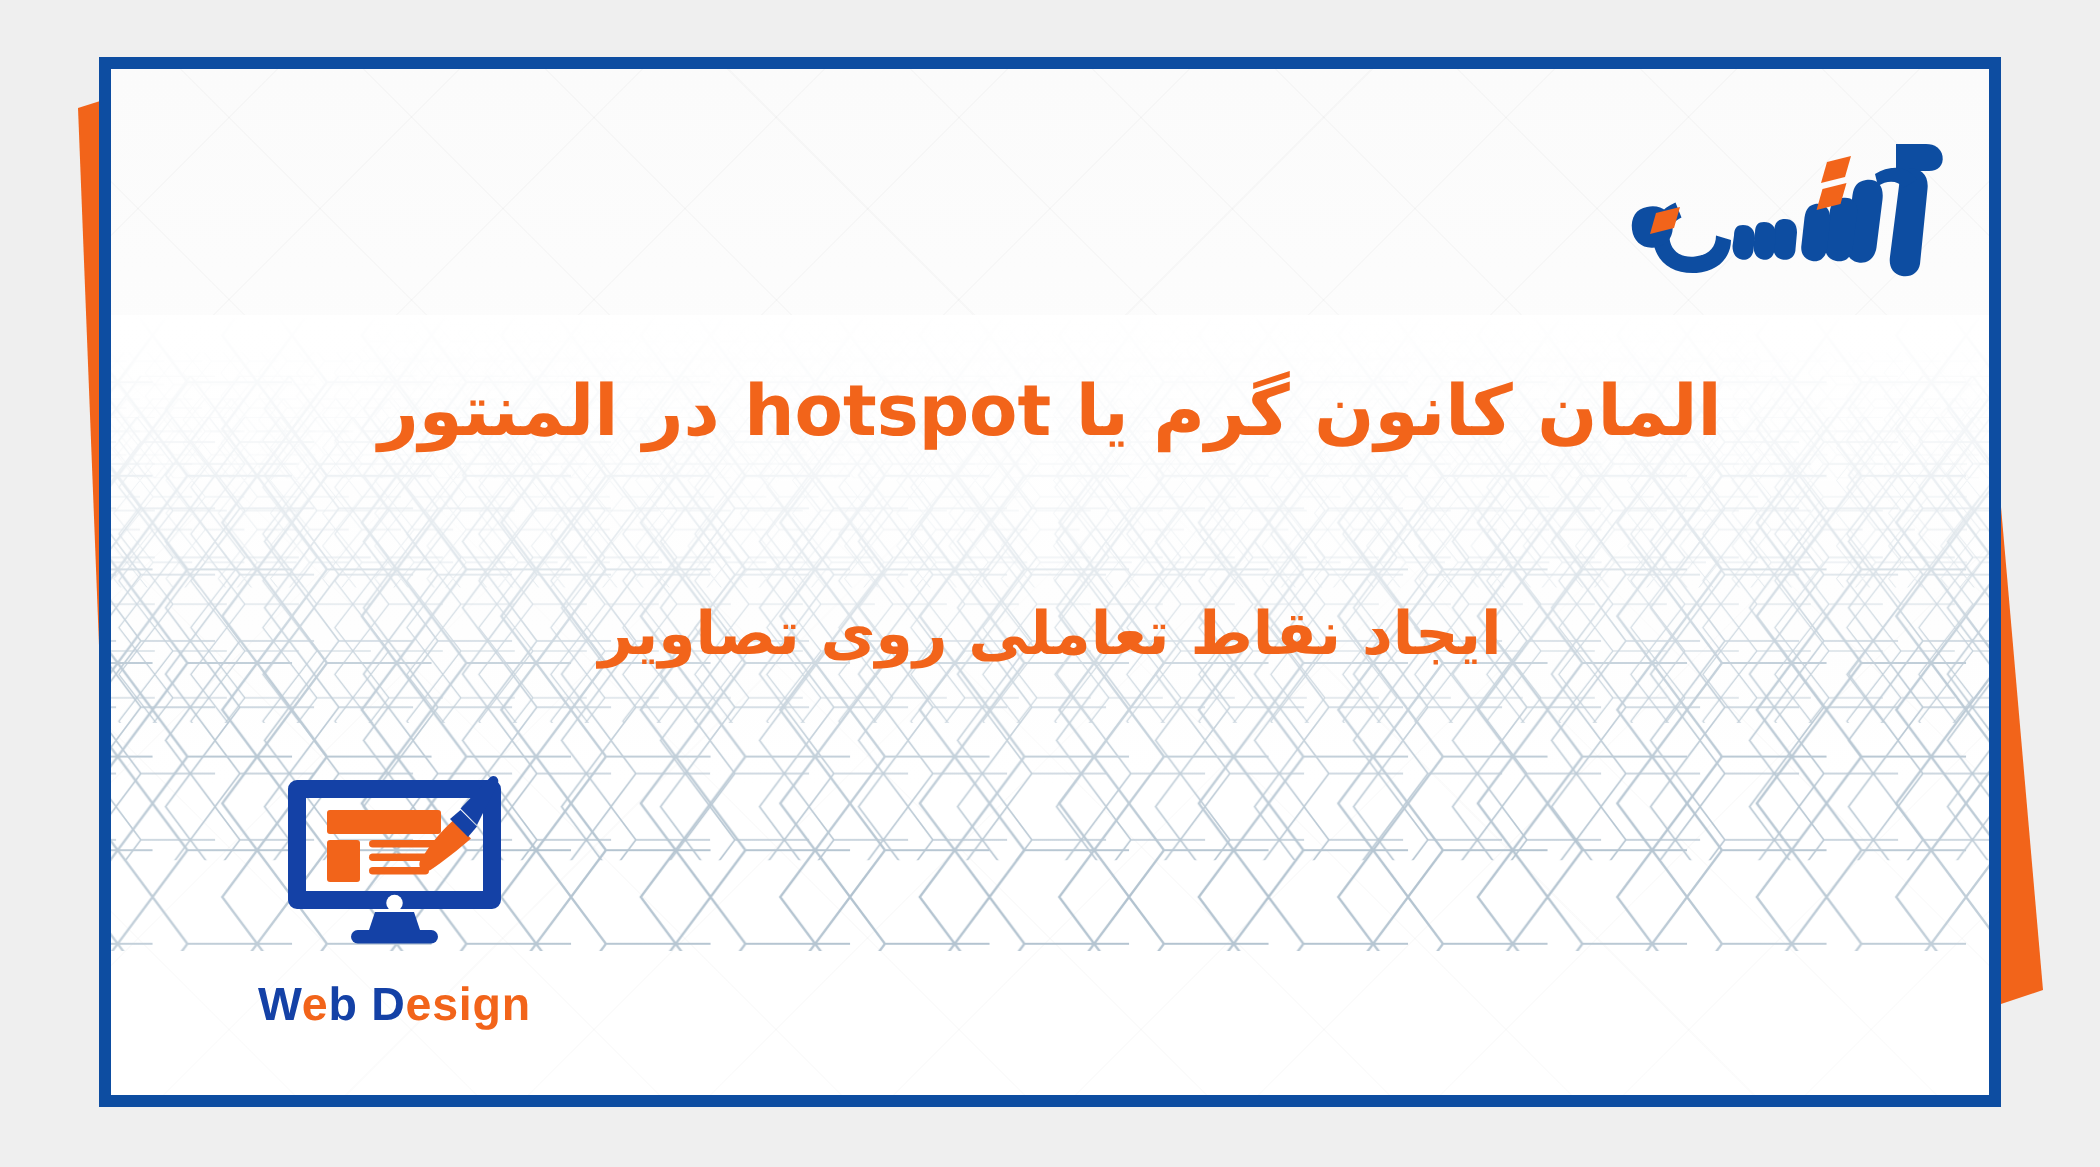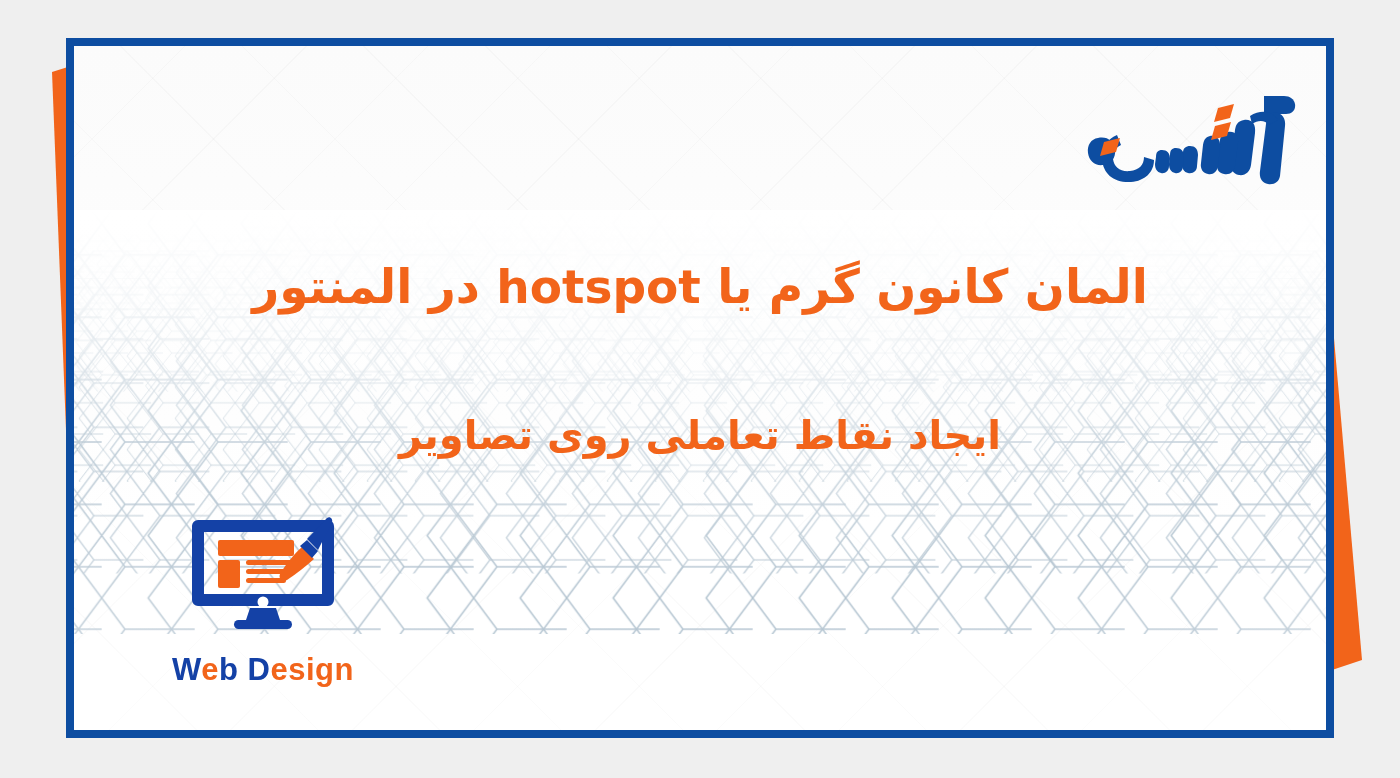--- a/index.html
+++ b/index.html
@@ -83,21 +83,21 @@
     top: 200px;
     z-index: 5;
     text-align: center;
     direction: rtl;
   }
   .title {
     color: #f2641a;
     font-size: 47px;
     font-weight: 700;
     line-height: 1.25;
-    margin: 12px;
+    margin: 0;
     padding: 0 60px;
     letter-spacing: 0;
   }
   .subtitle {
     color: #f2641a;
     font-size: 40px;
     font-weight: 700;
     line-height: 1.3;
     margin: 92px 0 0 0;
     padding: 0 89px;

